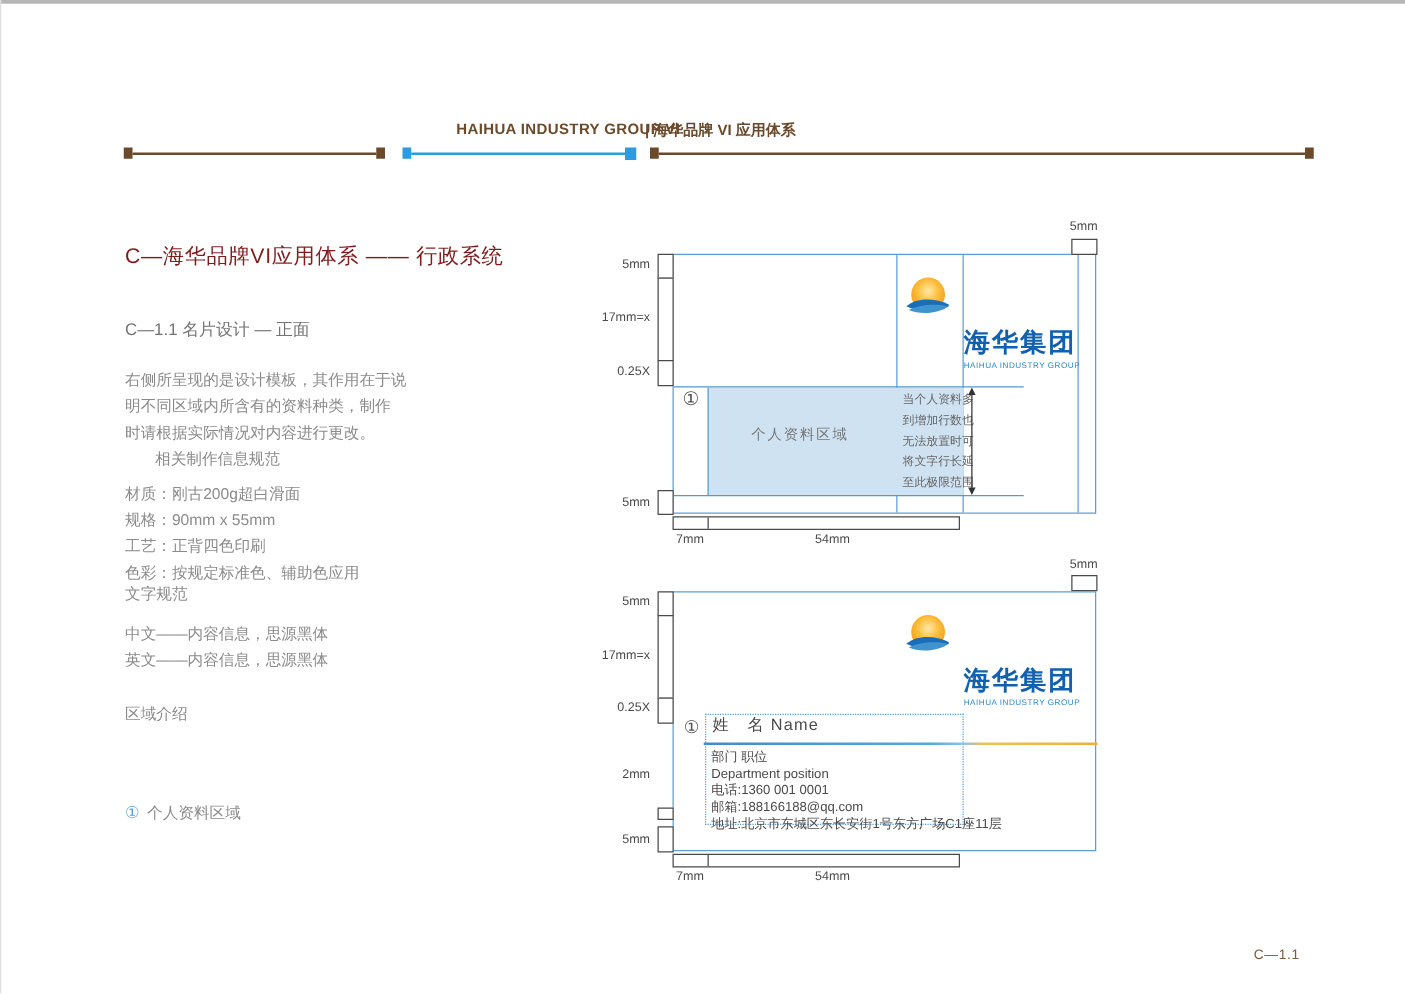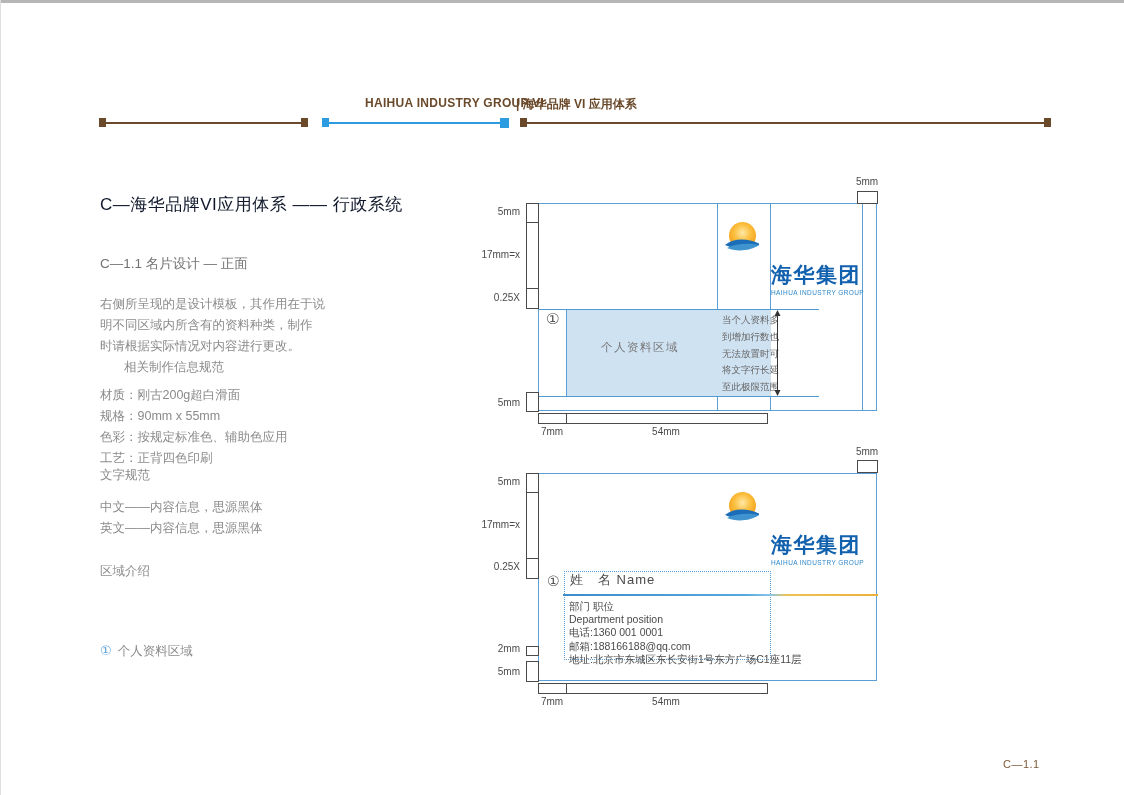--- a/index.html
+++ b/index.html
@@ -12,21 +12,21 @@
   
   .brand-en{position:absolute;left:365px;top:96px;font-size:12px;font-weight:bold;color:#6b4a2b;letter-spacing:.3px;}
   .brand-zh{position:absolute;left:516px;top:96px;font-size:12px;font-weight:bold;color:#6b4a2b;}
   .seg{position:absolute;top:118px;height:9px;display:flex;align-items:center;}
   .seg .sq{width:7px;height:9px;background:#6b4a2b;}
   .seg .ln{flex:1;height:2px;background:#6b4a2b;}
   .seg.blue .sq{background:#2d9bdf;}
   .seg.blue .ln{background:#2d9bdf;}
   .seg.blue .sq.big{width:9px;height:10px;}
   
-  .title{position:absolute;left:100px;top:193px;font-size:17px;color:#0f172a;letter-spacing:.5px;}
+  .title{position:absolute;left:100px;top:193px;font-size:17px;color:#7f1d1d;letter-spacing:.5px;}
   .subtitle{position:absolute;left:100px;top:255px;font-size:13.5px;color:#737373;}
   .body-txt{color:#8b8b8b;font-size:12.5px;line-height:21px;}
   .pre{white-space:pre-line;}
   .zone-item .num{color:#5b9fd6;font-size:13px;margin-right:6px;}
   .zone-item .lbl{color:#8b8b8b;font-size:12.5px;}
   
   .card{position:absolute;left:538px;width:339px;height:208px;border:1px solid #5b9fd6;box-sizing:border-box;background:#fff;}
   .card1{top:203px;}
   .card2{top:473px;}
   .vl{position:absolute;top:0;width:1px;height:100%;background:#5b9fd6;}
@@ -82,22 +82,22 @@
 
   <div class="title">C—海华品牌VI应用体系 —— 行政系统</div>
   <div class="subtitle">C—1.1 名片设计 — 正面</div>
   <div class="abs body-txt pre" style="left:100px;top:294px;">右侧所呈现的是设计模板，其作用在于说
 明不同区域内所含有的资料种类，制作
 时请根据实际情况对内容进行更改。</div>
   <div class="abs body-txt" style="left:100px;top:357px;margin-left:24px;">相关制作信息规范</div>
   <div class="abs body-txt" style="left:100px;top:385px;">
     <div>材质：刚古200g超白滑面</div>
     <div>规格：90mm x 55mm</div>
+    <div>工艺：正背四色印刷</div>
     <div>色彩：按规定标准色、辅助色应用</div>
-    <div>工艺：正背四色印刷</div>
   </div>
   <div class="abs body-txt" style="left:100px;top:465px;">文字规范</div>
   <div class="abs body-txt" style="left:100px;top:497px;">
     <div>中文——内容信息，思源黑体</div>
     <div>英文——内容信息，思源黑体</div>
   </div>
   <div class="abs body-txt" style="left:100px;top:561px;">区域介绍</div>
   <div class="abs zone-item" style="left:100px;top:593px;margin-top:48px;">
     <span class="num">①</span><span class="lbl">个人资料区域</span>
   </div>
@@ -185,21 +185,21 @@
       <div class="ltxt">
         <div class="zh">海华集团</div>
         <div class="en">HAIHUA INDUSTRY GROUP</div>
       </div>
     </div>
   </div>
 
   <div class="dlab" style="top:476px;">5mm</div>
   <div class="dlab" style="top:519px;">17mm=x</div>
   <div class="dlab" style="top:561px;">0.25X</div>
-  <div class="dlab" style="top:643px;text-align:center;">2mm</div>
+  <div class="dlab" style="top:614px;text-align:center;">2mm</div>
   <div class="dlab" style="top:666px;">5mm</div>
   <div class="bx" style="top:473px;height:20px;"></div>
   <div class="bx" style="top:492px;height:67px;"></div>
   <div class="bx" style="top:558px;height:21px;"></div>
   <div class="bx" style="top:646px;height:10px;"></div>
   <div class="bx" style="top:661px;height:21px;"></div>
   <div class="dlab-c" style="left:849px;top:446px;width:36px;">5mm</div>
   <div class="bx-tr" style="top:460px;"></div>
   <div class="wbracket" style="top:683px;">
       <div class="div1"></div>

